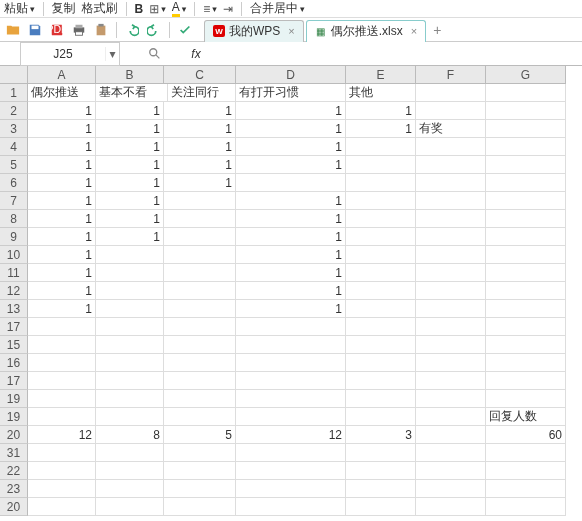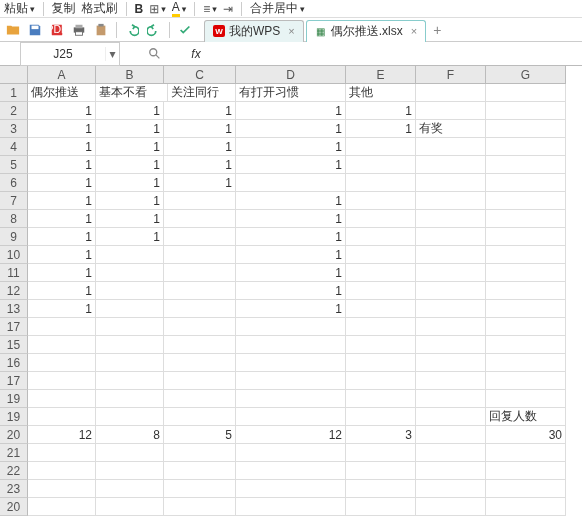--- a/index.html
+++ b/index.html
@@ -176,21 +176,21 @@
       <div class="row-h">11</div>
       <div class="row-h">12</div>
       <div class="row-h">13</div>
       <div class="row-h">17</div>
       <div class="row-h">15</div>
       <div class="row-h">16</div>
       <div class="row-h">17</div>
       <div class="row-h">19</div>
       <div class="row-h">19</div>
       <div class="row-h">20</div>
-      <div class="row-h">21</div>
+      <div class="row-h">31</div>
       <div class="row-h">22</div>
       <div class="row-h">23</div>
       <div class="row-h">20</div>
     </div>
   <div class="cells" id="cells">
       <div class="row">
         <div class="cell" style="width: 68px;">偶尔推送</div>
         <div class="cell" style="width: 72px;">基本不看</div>
         <div class="cell" style="width: 68px;">关注同行</div>
         <div class="cell" style="width: 110px;">有打开习惯</div>
@@ -360,21 +360,21 @@
         <div class="cell" style="width: 70px;"></div>
         <div class="cell" style="width: 80px;">回复人数</div>
       </div>
       <div class="row">
         <div class="cell r" style="width: 68px;">12</div>
         <div class="cell r" style="width: 68px;">8</div>
         <div class="cell r" style="width: 72px;">5</div>
         <div class="cell r" style="width: 110px;">12</div>
         <div class="cell r" style="width: 70px;">3</div>
         <div class="cell" style="width: 70px;"></div>
-        <div class="cell r" style="width: 80px;">30</div>
+        <div class="cell r" style="width: 80px;">60</div>
       </div>
       <div class="row">
         <div class="cell" style="width: 68px;"></div>
         <div class="cell" style="width: 68px;"></div>
         <div class="cell" style="width: 72px;"></div>
         <div class="cell" style="width: 110px;"></div>
         <div class="cell" style="width: 70px;"></div>
         <div class="cell" style="width: 70px;"></div>
         <div class="cell" style="width: 80px;"></div>
       </div>

